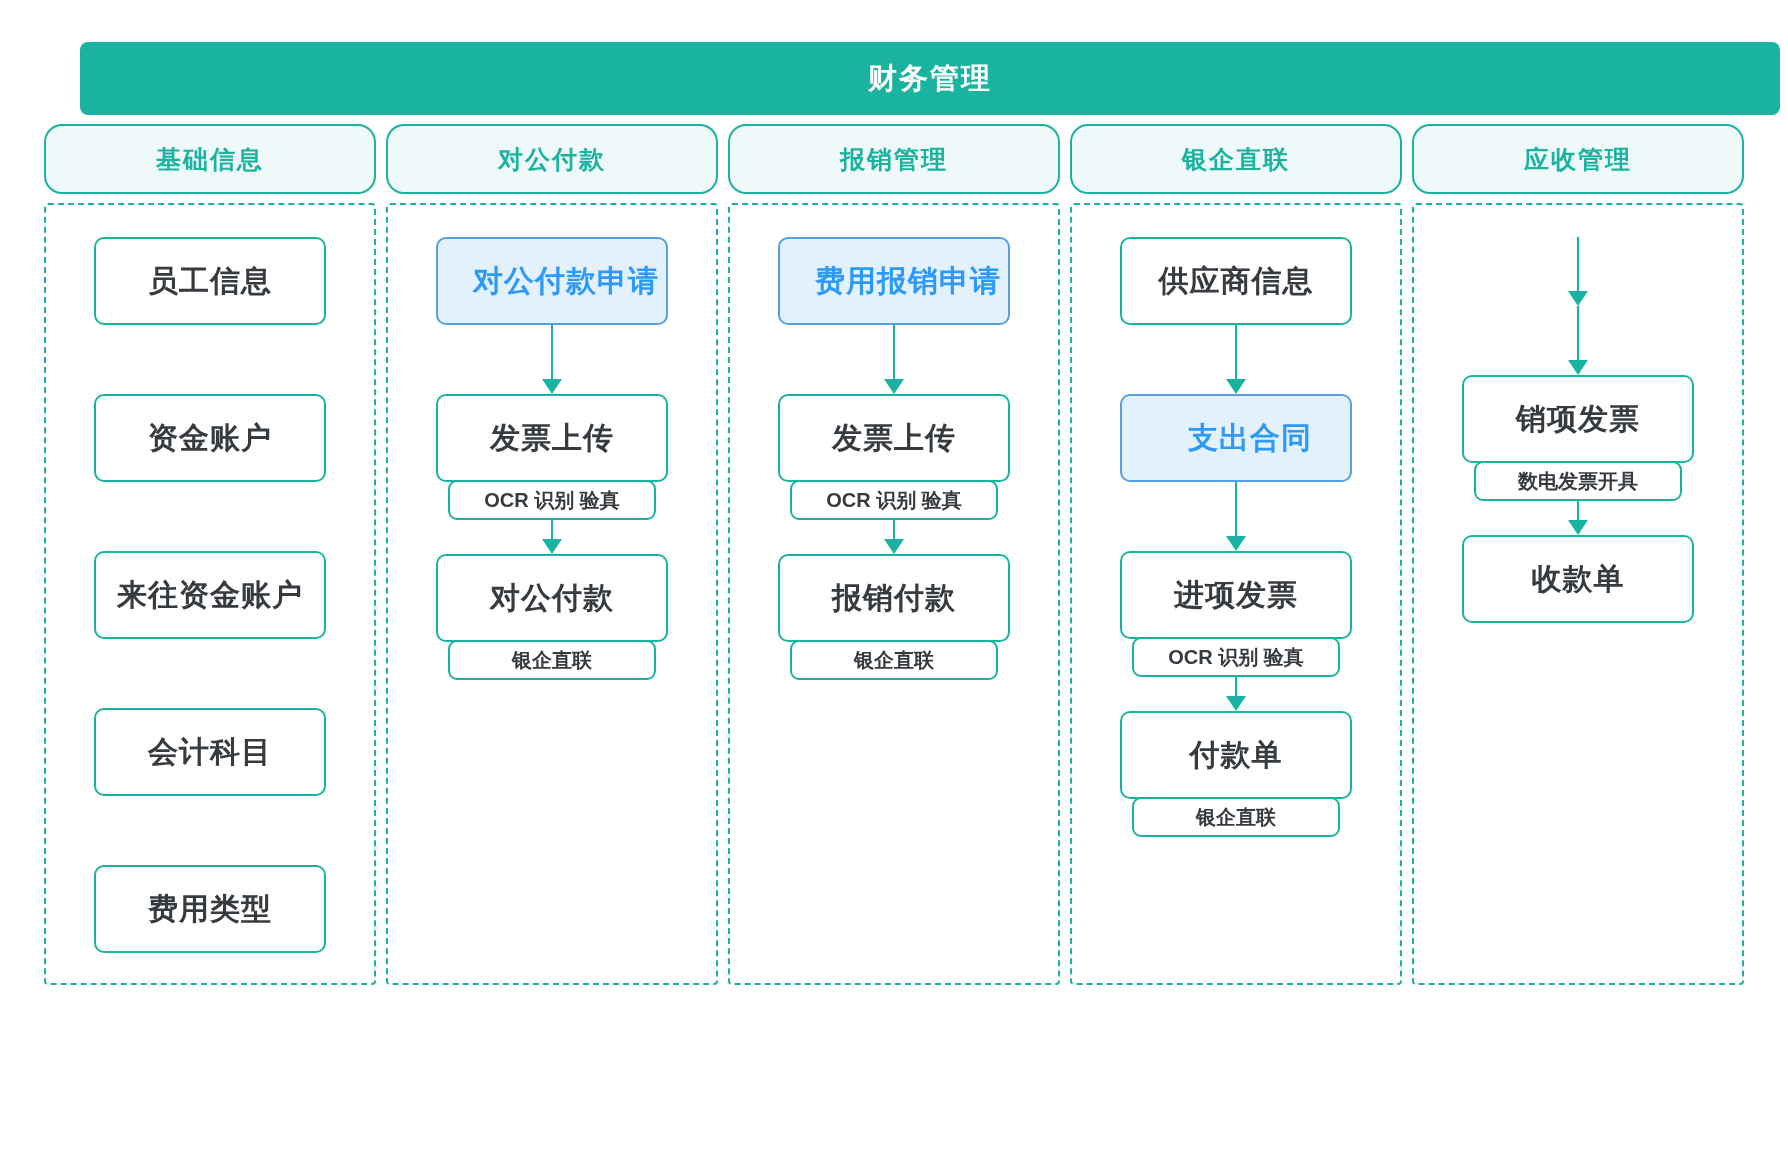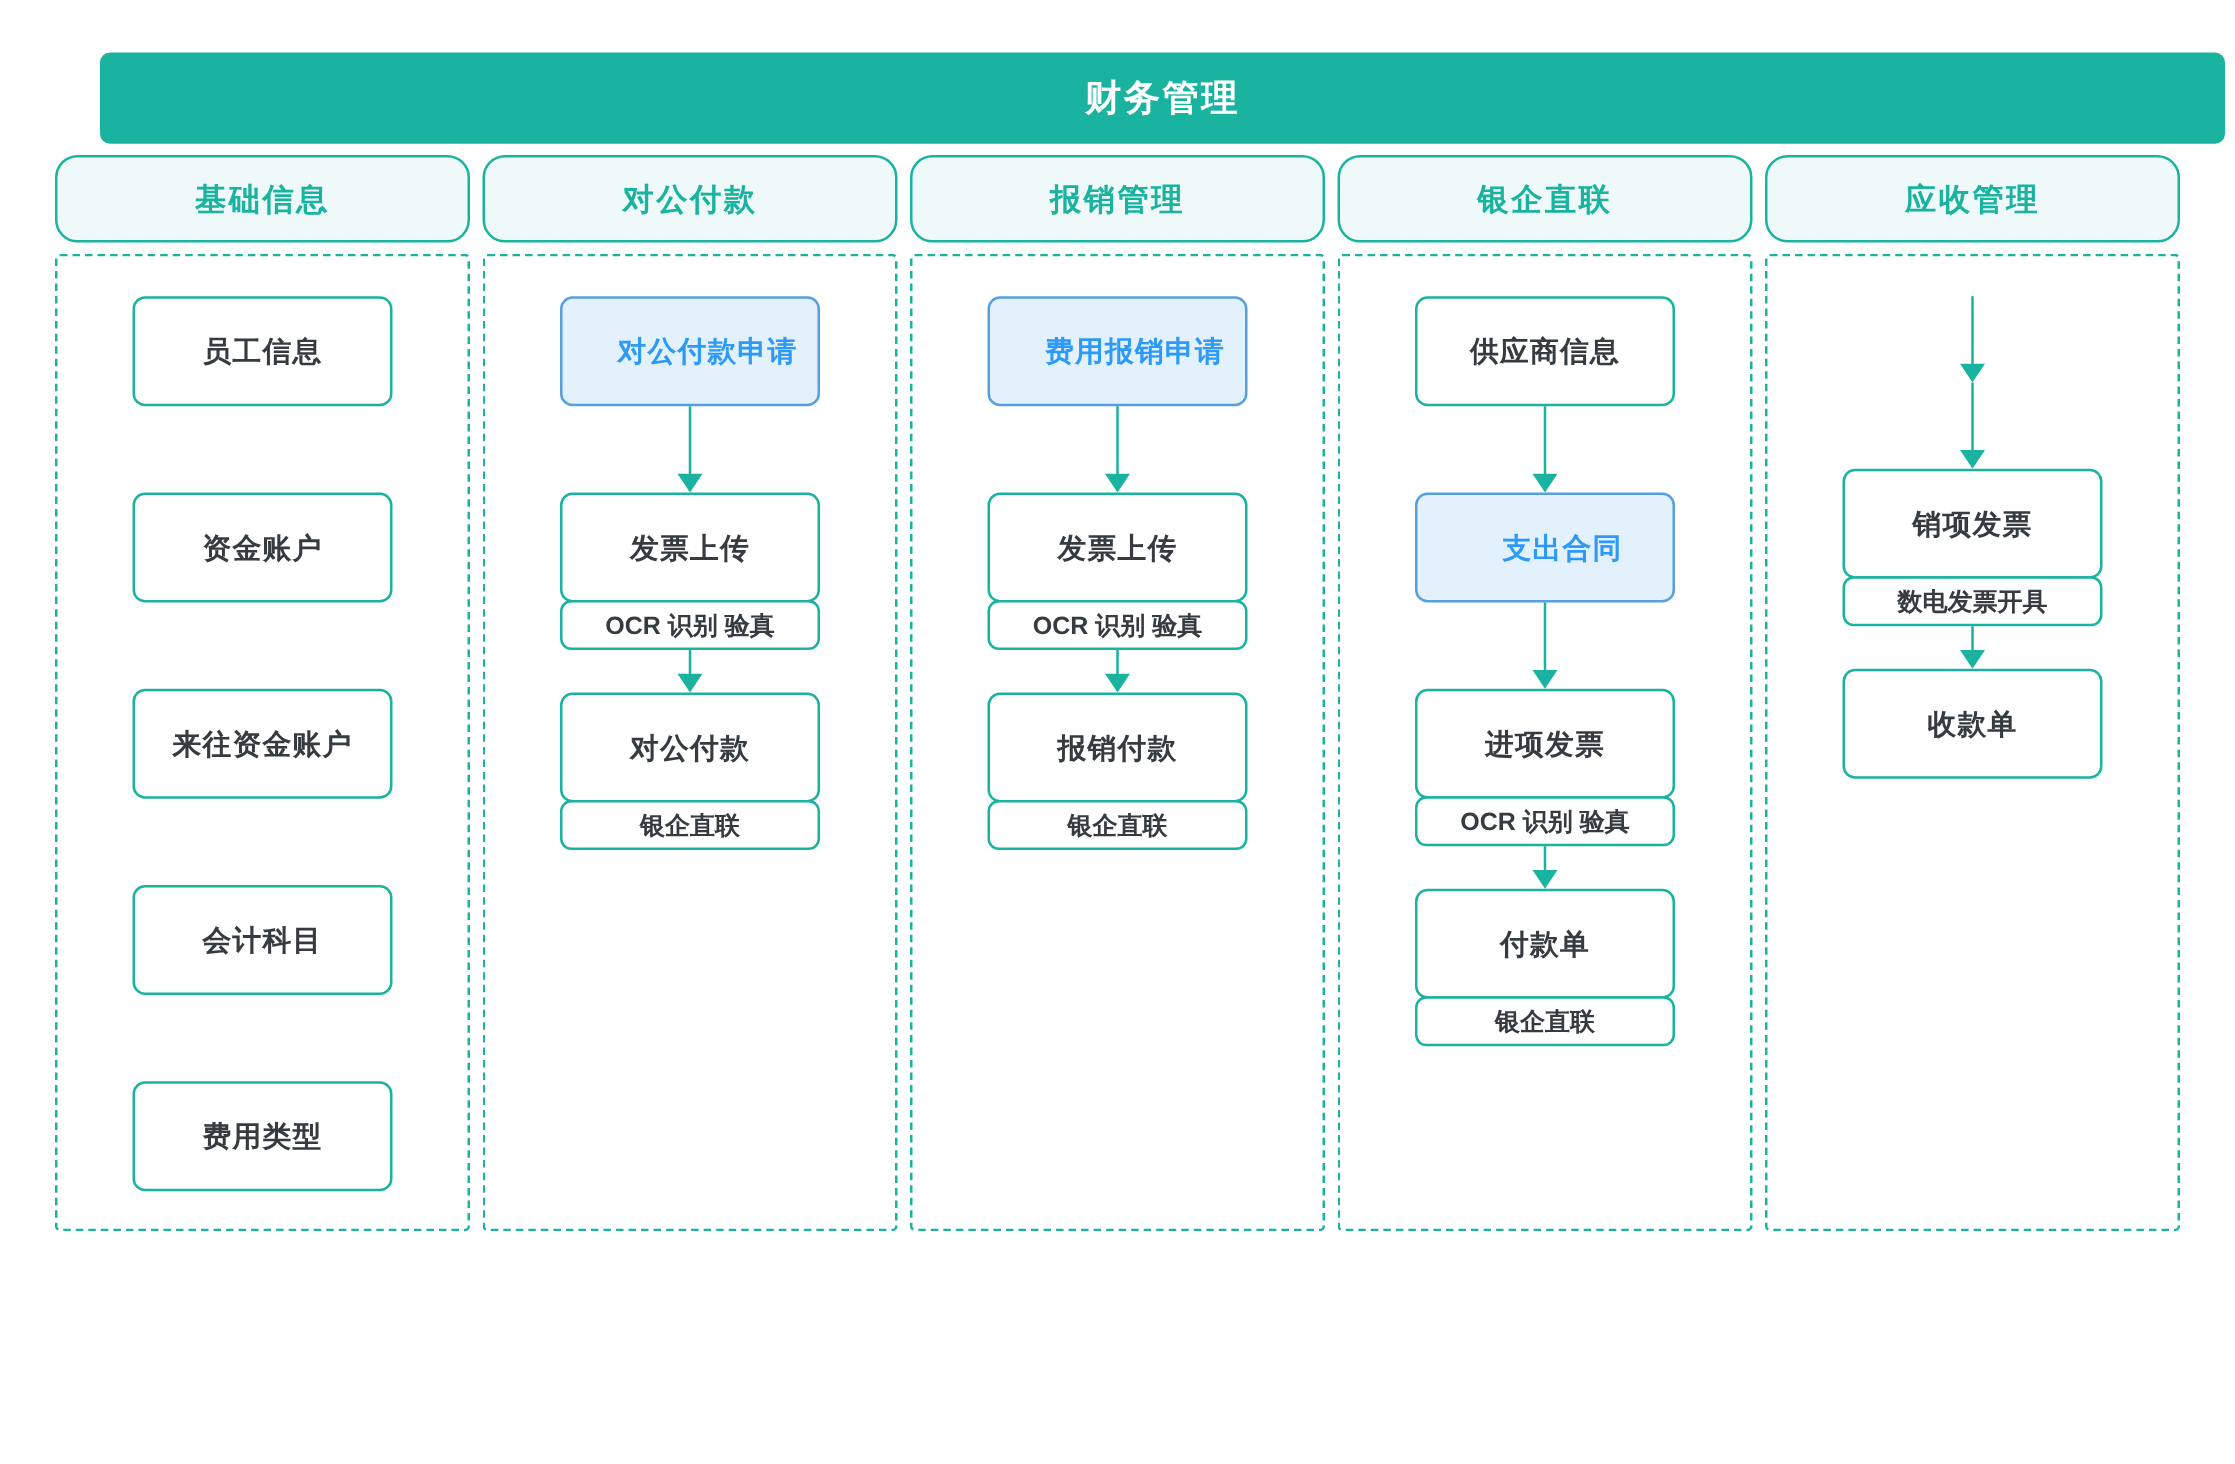--- a/index.html
+++ b/index.html
@@ -26,23 +26,23 @@
     display:flex;gap:10px;}
   .col-header{flex:1;border:2px solid var(--teal);background:var(--header-bg);
     border-radius:18px;display:flex;align-items:center;justify-content:center;
     font-size:25px;font-weight:700;color:var(--teal);letter-spacing:2px;}
 
   .cols{position:absolute;left:44px;top:203px;width:1700px;height:782px;
     display:flex;gap:10px;}
   .col-body{flex:1;border:2px dashed var(--teal);border-radius:4px;
     display:flex;flex-direction:column;align-items:center;padding-top:32px;}
 
-  .node{width:208px;height:88px;flex:none;border:2px solid var(--teal);border-radius:10px;
+  .node{width:232px;height:88px;flex:none;border:2px solid var(--teal);border-radius:10px;
     background:#fff;display:flex;align-items:center;justify-content:center;
-    font-size:23px;font-weight:600;color:var(--node-text);letter-spacing:1px;white-space:nowrap;}
+    font-size:30px;font-weight:600;color:var(--node-text);letter-spacing:1px;white-space:nowrap;}
   .node.highlight{background:var(--highlight-bg);border-color:var(--highlight-border);
     color:var(--highlight-text);font-weight:700;padding-left:28px;}
   .compound{display:flex;flex-direction:column;align-items:center;flex:none;}
   .subnode{width:208px;height:40px;margin-top:-2px;flex:none;
     border:2px solid var(--teal);border-radius:9px;background:#fff;
     display:flex;align-items:center;justify-content:center;
     font-size:20px;font-weight:600;color:var(--node-text);white-space:nowrap;}
 
   .gap{height:69px;flex:none;}
   .arrow{position:relative;width:22px;flex:none;}

